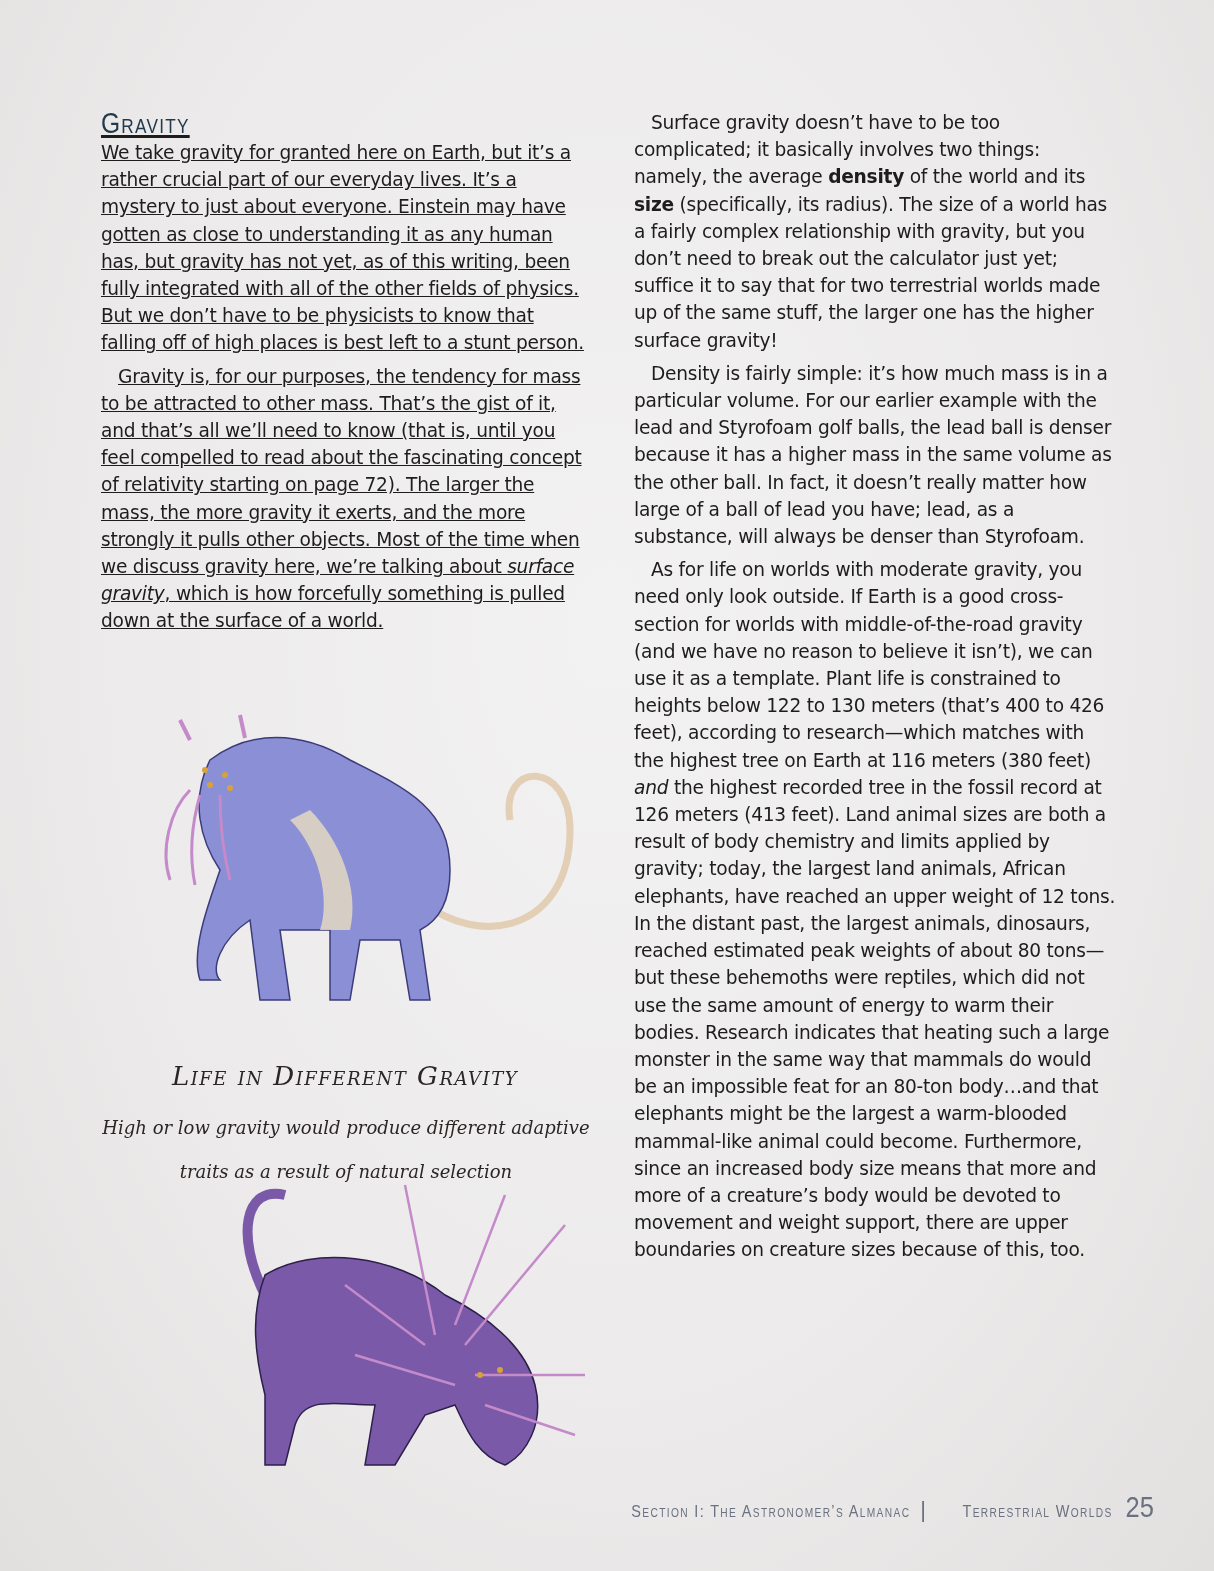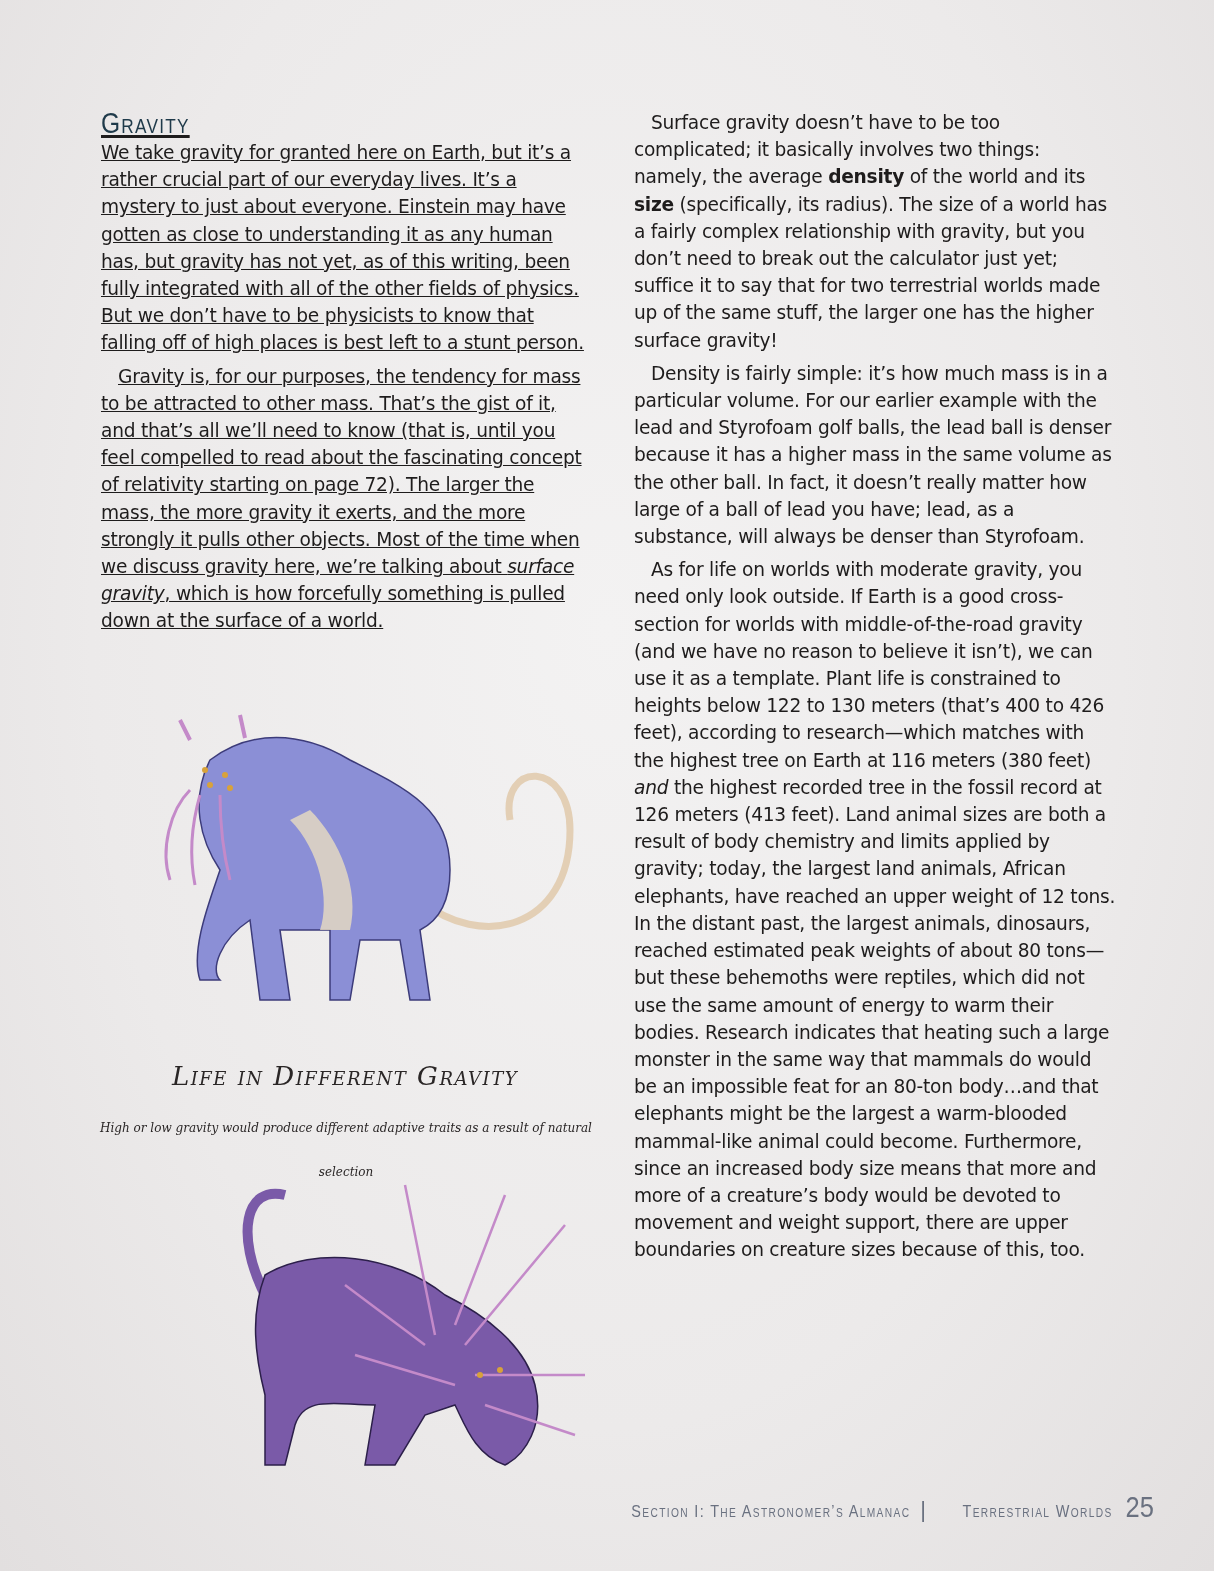--- a/index.html
+++ b/index.html
@@ -21,21 +21,21 @@
       transform: scaleX(0.82); transform-origin: left; margin: 0 0 -2px 0;
       font-weight: normal; line-height: 36px;
     }
     .caption-title {
       position: absolute; left: 100px; width: 490px; top: 1048px; text-align: center;
       font-family: "DejaVu Serif", serif; font-style: italic; font-variant: small-caps;
       font-size: 26px; letter-spacing: 1.5px; color: #2a2626; margin-top: 13px;
     }
     .caption-text {
       position: absolute; left: 96px; width: 500px; top: 1106px; text-align: center;
-      font-family: "DejaVu Serif", serif; font-style: italic; font-size: 12px; line-height: 44px; color: #2a2626;
+      font-family: "DejaVu Serif", serif; font-style: italic; font-size: 18px; line-height: 44px; color: #2a2626;
     }
     .creature { position: absolute; }
     .creature-top { left: 150px; top: 700px; width: 440px; height: 320px; }
     .creature-bottom { left: 225px; top: 1175px; width: 380px; height: 310px; }
     .footer {
       position: absolute; right: 58px; top: 1490px; display: flex; align-items: baseline; gap: 10px;
       color: #6a7180; font-family: "Liberation Sans", sans-serif;
     }
     .footer-text { font-size: 17px; font-variant: small-caps; letter-spacing: 1.6px; transform: scaleX(0.85); transform-origin: right; white-space: nowrap; }
     .footer-sep { font-size: 22px; }

